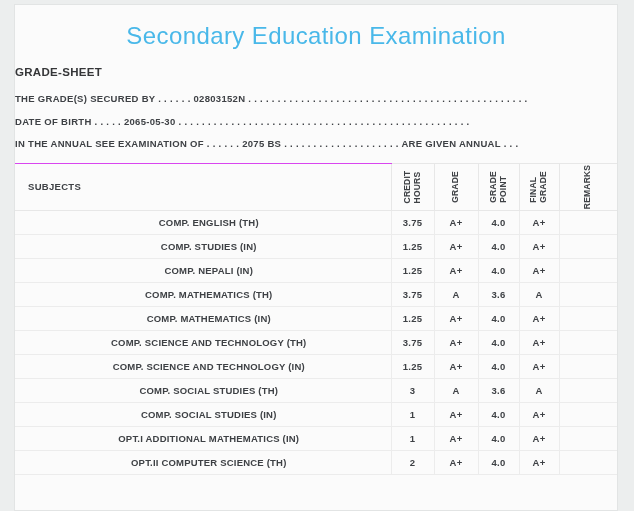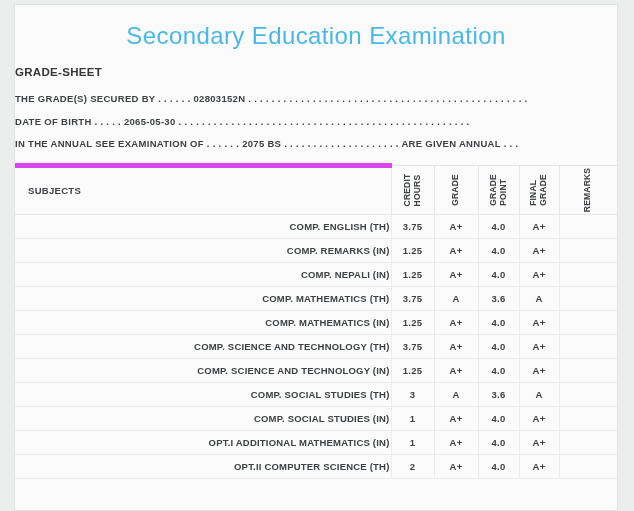--- a/index.html
+++ b/index.html
@@ -60,21 +60,21 @@
   col.c-gpoint  { width: 41px; }
   col.c-final   { width: 40px; }
   col.c-remarks { width: auto; }
   th.subjects-head {
     text-align: left;
     vertical-align: middle;
     padding-left: 13px;
     font-size: 9.5px;
     letter-spacing: 0.3px;
     height: 44px;
-    border-top: 5px solid #d946ef;
+    border-top: 1px solid #d946ef;
     border-bottom: 1px solid #e7e7e7;
     margin-top: 12px;
   }
   th.vert {
     position: relative;
     height: 44px;
     border-left: 1px solid #e7e7e7;
     border-top: 1px solid #e7e7e7;
     border-bottom: 1px solid #e7e7e7;
   }
@@ -91,21 +91,21 @@
     text-align: left;
   }
   td {
     height: 21px;
     font-size: 9.5px;
     font-weight: bold;
     letter-spacing: 0.2px;
     border-bottom: 1px solid #ececec;
   }
   td.subj {
-    text-align: right;
+    text-align: center;
     padding-left: 13px;
   }
   td.num {
     text-align: center;
     border-left: 1px solid #ececec;
   }
 </style>
 </head>
 <body>
 
@@ -173,21 +173,21 @@
   <tr>
     <td class="subj">COMP. ENGLISH (TH)</td>
     <td class="num">3.75</td>
     <td class="num">A+</td>
     <td class="num">4.0</td>
     <td class="num">A+</td>
     <td class="num"></td>
   </tr>
 
   <tr>
-    <td class="subj">COMP. REMARKS (IN)</td>
+    <td class="subj">COMP. STUDIES (IN)</td>
     <td class="num">1.25</td>
     <td class="num">A+</td>
     <td class="num">4.0</td>
     <td class="num">A+</td>
     <td class="num"></td>
   </tr>
 
 
   <tr>
     <td class="subj">COMP. NEPALI (IN)</td>

